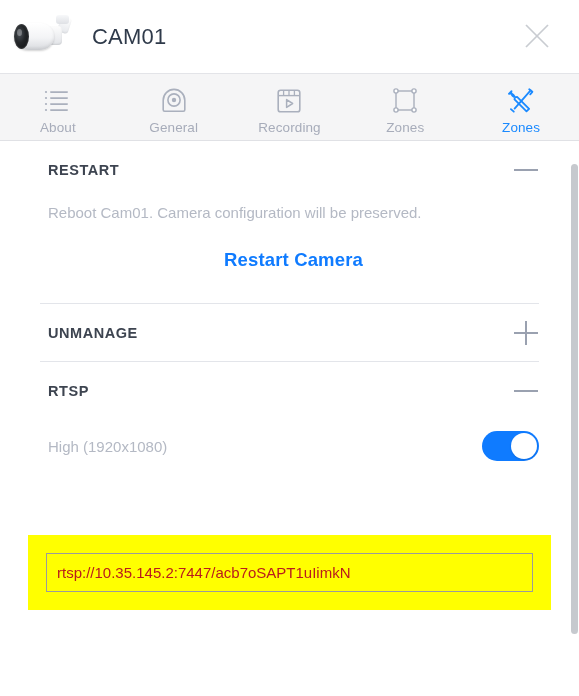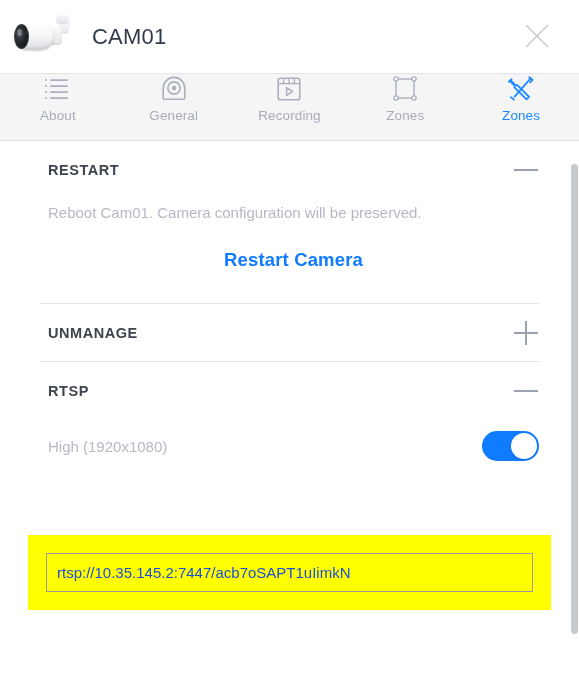--- a/index.html
+++ b/index.html
@@ -114,21 +114,21 @@
     background: #f5f5f6;
     border-top: 1px solid #e3e4e8;
     border-bottom: 1px solid #e0e1e5;
   }
   .tab {
     flex: 1 1 0;
     height: 100%;
     display: flex;
     flex-direction: column;
     align-items: center;
-    justify-content: flex-start;
+    justify-content: flex-end;
     cursor: pointer;
     padding-bottom: 5px;
     gap: 4px;
   }
   .tab .ticon {
     height: 30px;
     display: flex;
     align-items: center;
     justify-content: center;
   }
@@ -249,21 +249,21 @@
     background: #ffff00;
     padding: 18px;
   }
   .url-field {
     width: 100%;
     height: 39px;
     border: 1px solid #9b9b9b;
     background: #ffff00;
     font-family: "Liberation Sans", sans-serif;
     font-size: 15px;
-    color: #1d4ed8;
+    color: #b91c1c;
     padding: 0 10px;
     outline: none;
     border-radius: 0;
   }
 
   
   .scrollbar-track {
     position: absolute;
     top: 142px;
     right: 1px;

